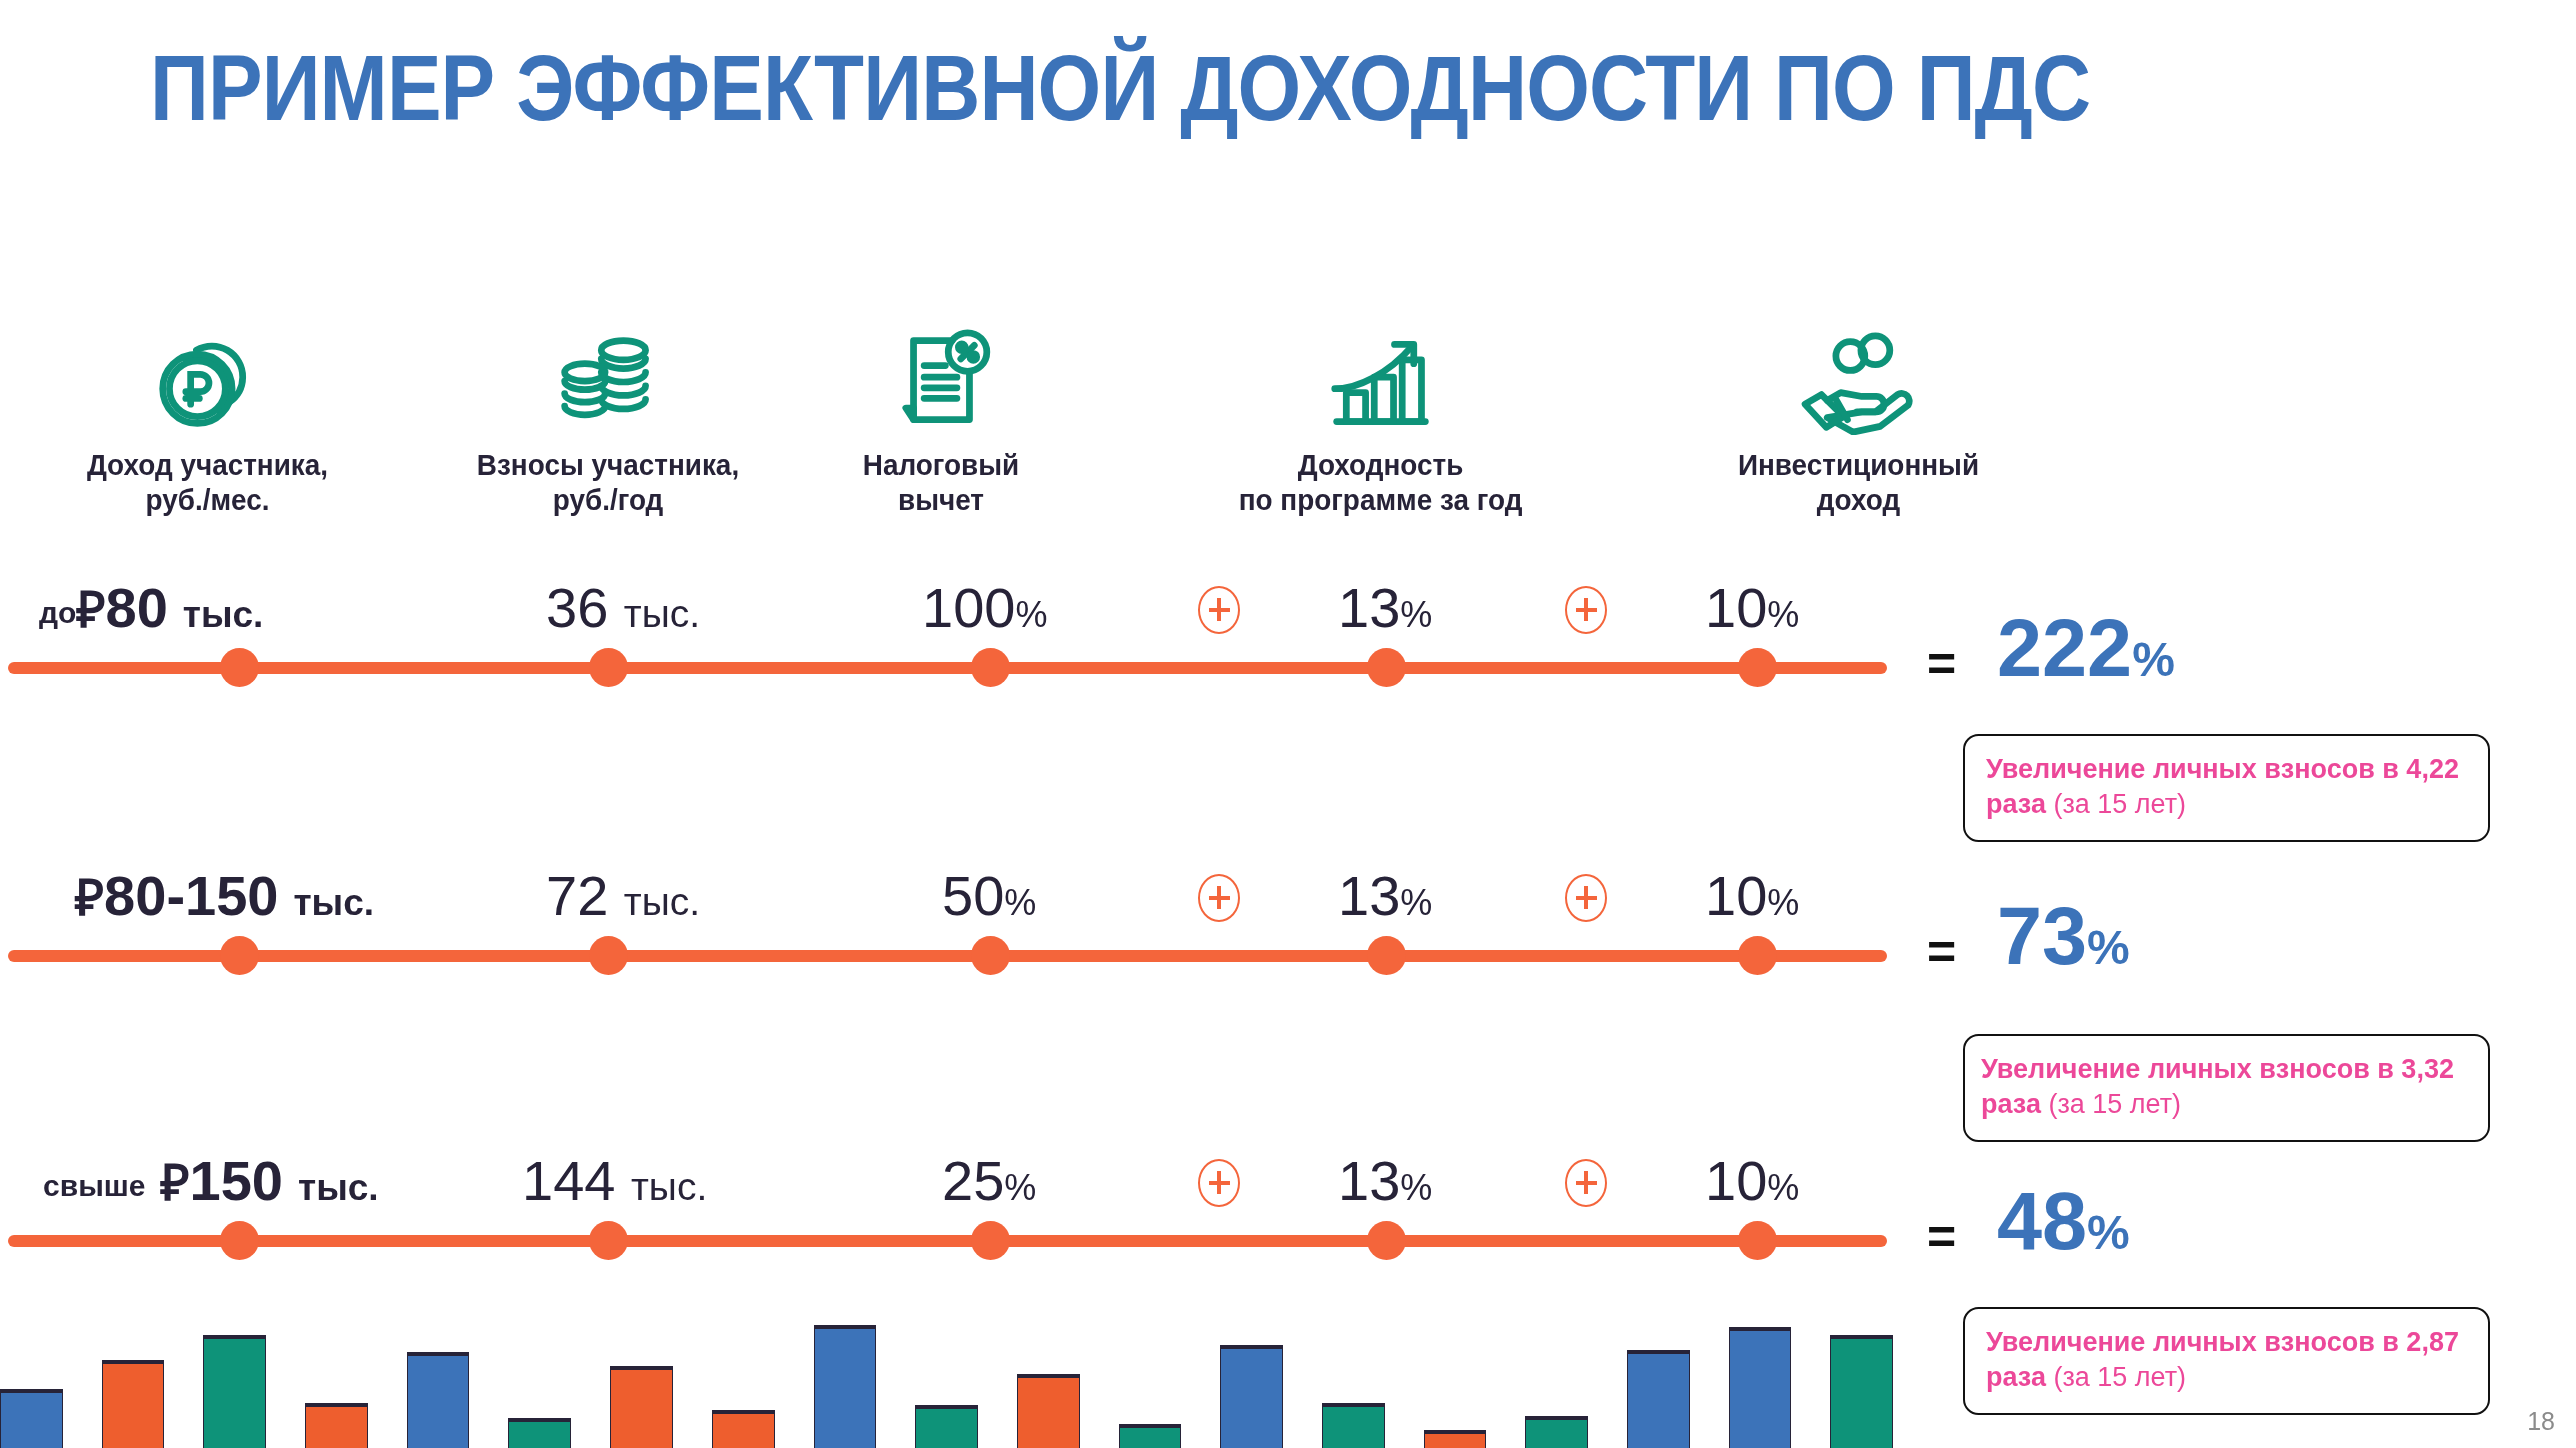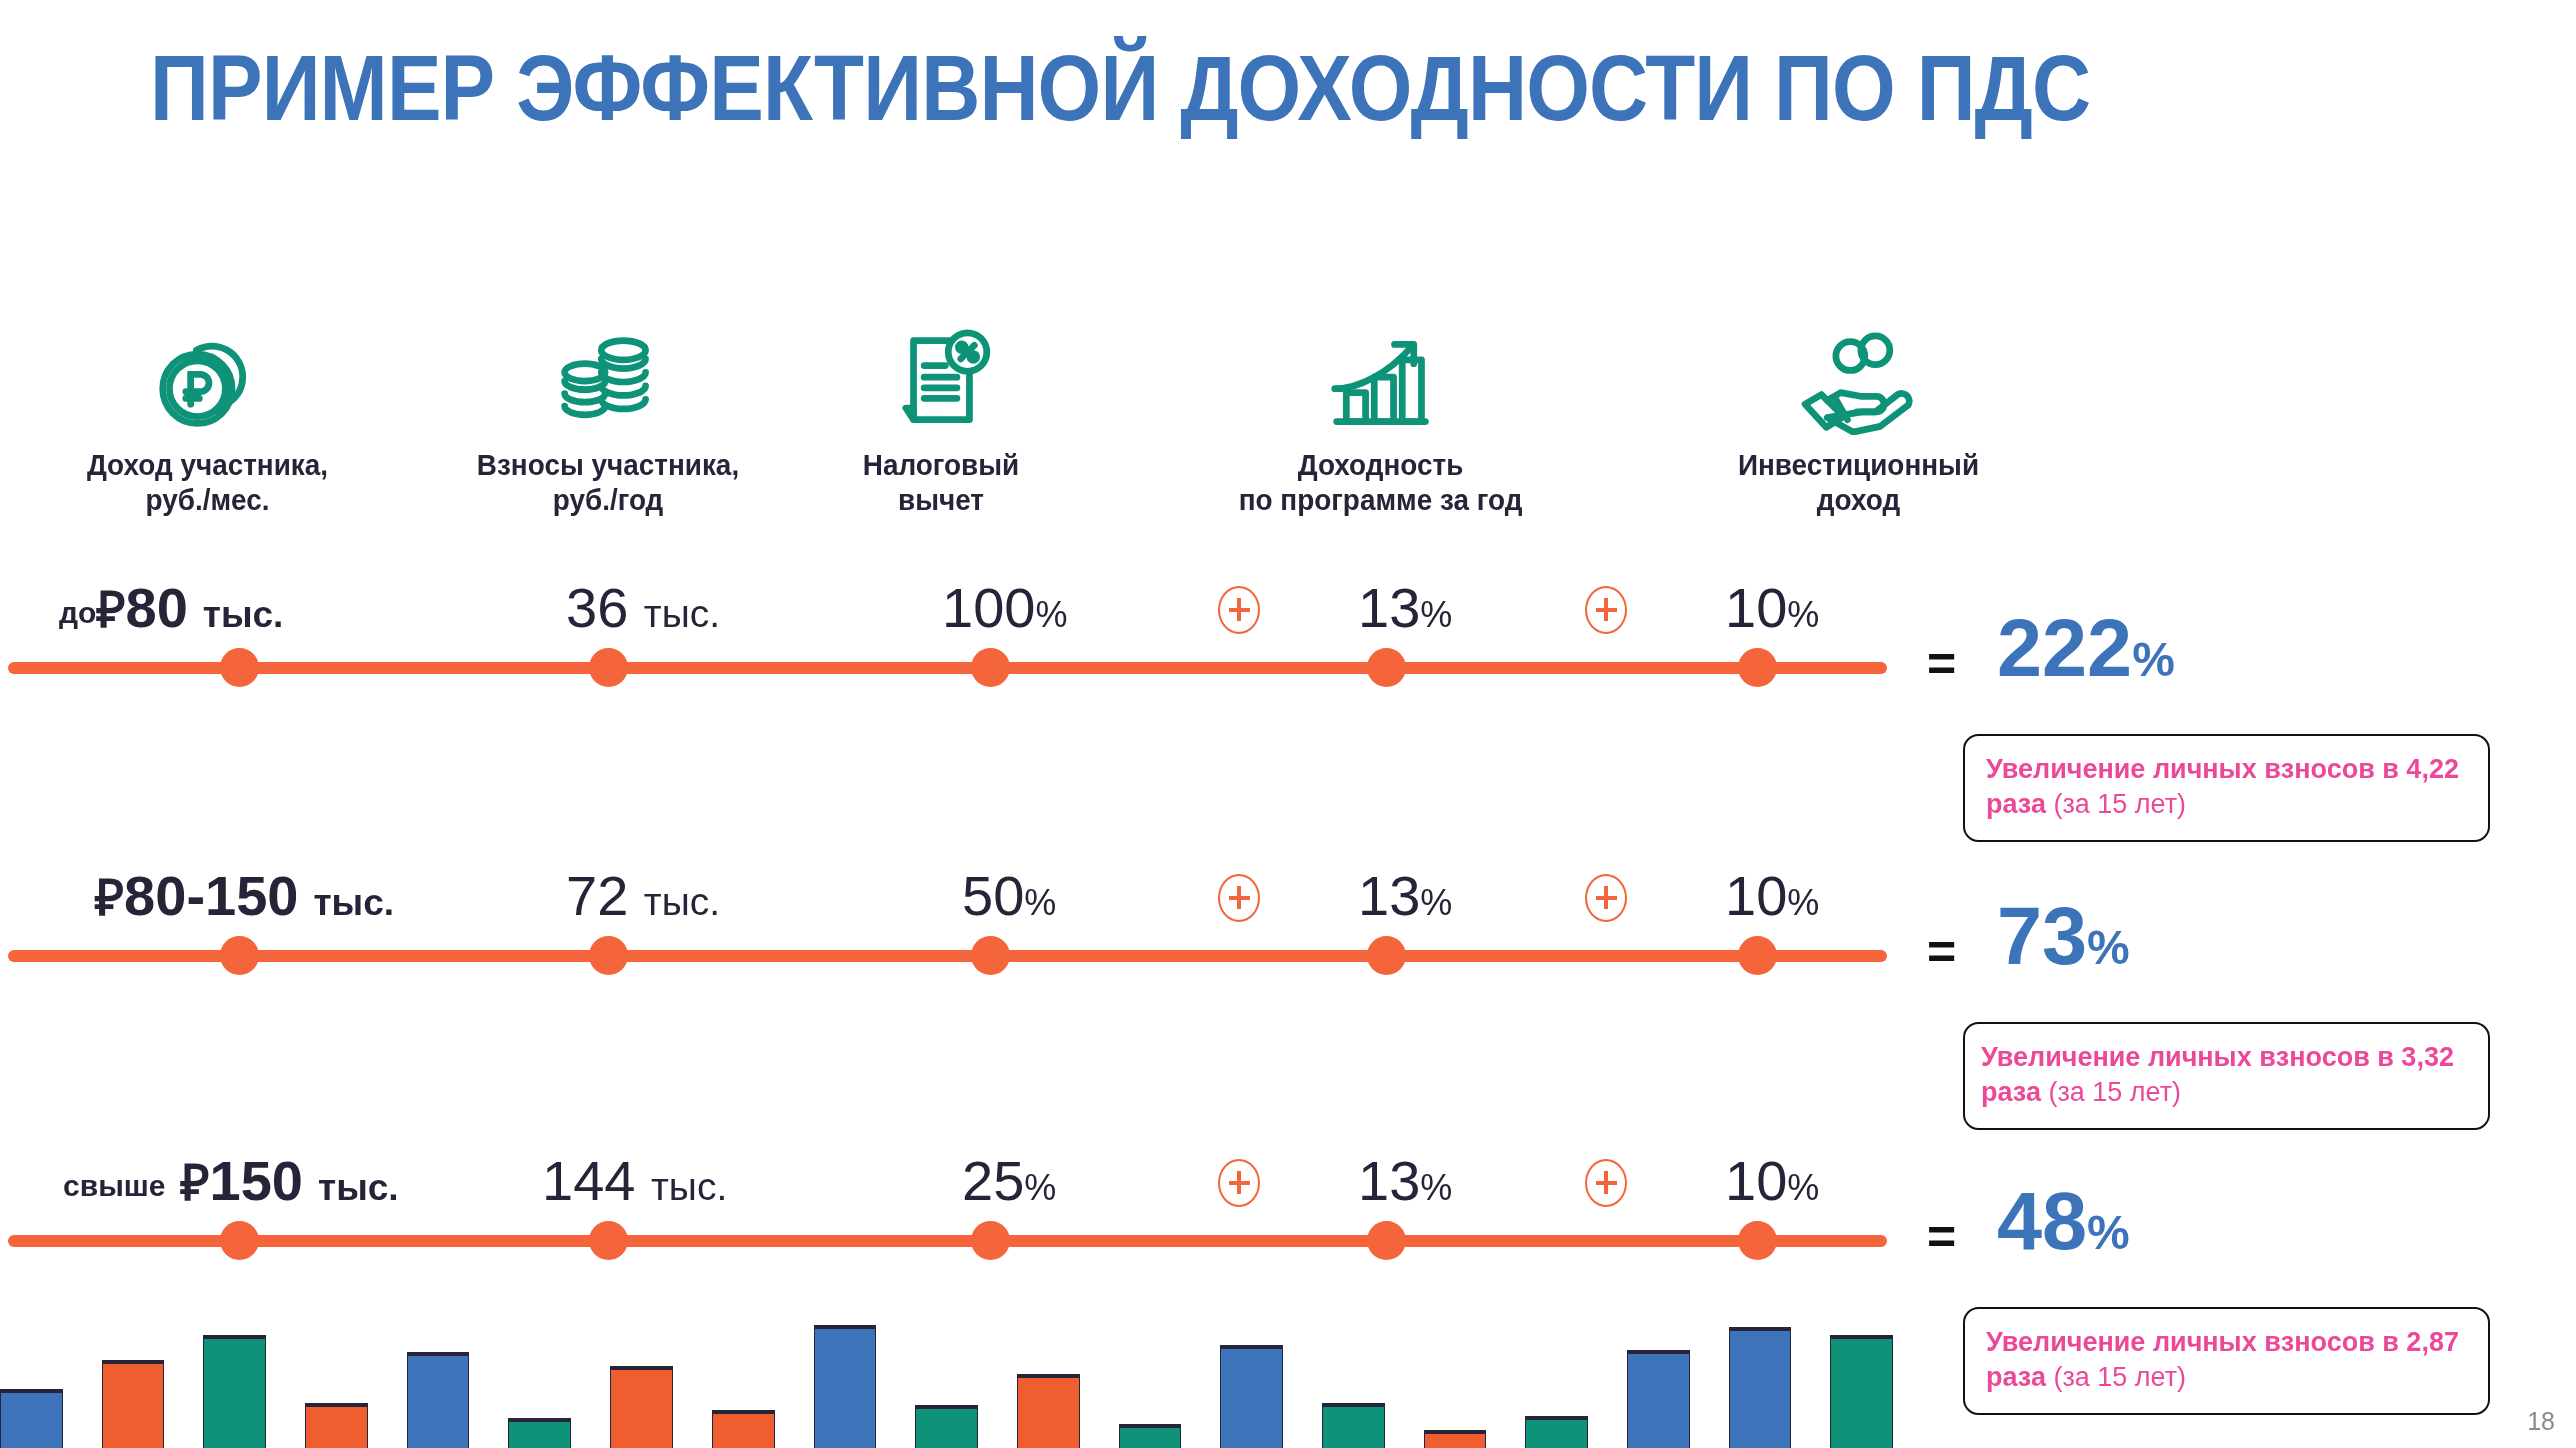--- a/index.html
+++ b/index.html
@@ -49,21 +49,21 @@
   }
   .c1 { width: 415px; }
   .c2 { width: 386px; }
   .c3 { width: 406px; }
   .c4 { width: 280px; }
   .c5 { width: 357px; }
   .c6 { width: 599px; }
 
   
   .row { position: absolute; left: 0; width: 2576px; }
-  .row-vals { position: relative; height: 71px; margin-left: 20px; }
+  .row-vals { position: relative; height: 71px; }
   .val {
     position: absolute;
     bottom: 0;
     white-space: nowrap;
     color: #272338;
     font-size: 54px;
     line-height: 1;
   }
   .val .pre {
     font-size: 30px; font-weight: 700; vertical-align: 3.9px; letter-spacing:0;
@@ -319,21 +319,21 @@
       <div class="dot" style="left:983px;"></div>
       <div class="dot" style="left:1379px;"></div>
       <div class="dot" style="left:1750px;"></div>
     </div>
 
     <div class="eq" style="left:1927px; top:70px;">=</div>
     <div class="res" style="left:1997px; top:43px;">
       <span>73</span><span class="pct">%</span>
     </div>
 
-    <div class="callout" style="left:1963px; top:169px;padding-left:16px;">
+    <div class="callout" style="left:1963px; top:181px;padding-left:16px;">
       <b>Увеличение личных взносов в 3,32 раза</b>
       <span>(за 15 лет)</span>
     </div>
   </div>
 
   <div class="row" style="top:1138px;">
     <div class="row-vals">
       <div class="val" style="left:43px;">
         <span class="pre">свыше</span> <span class="rub">₽</span><span class="big">150</span> <span class="unit">тыс.</span>
       </div>

